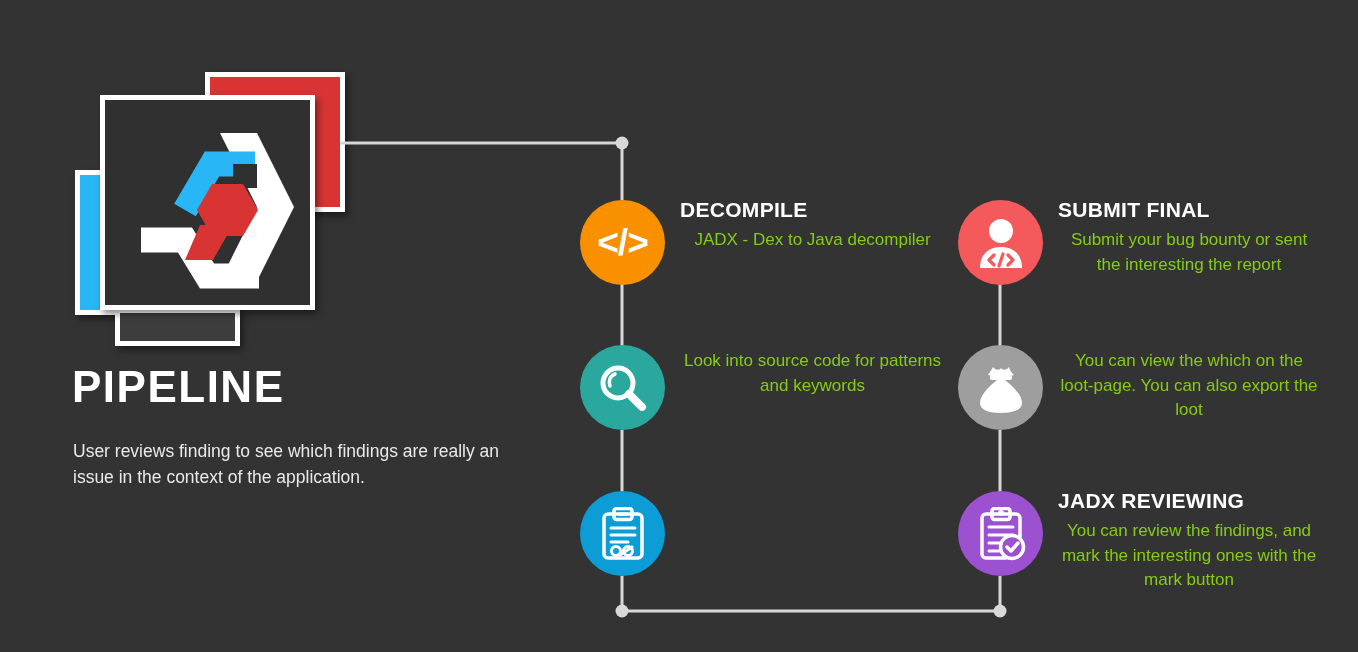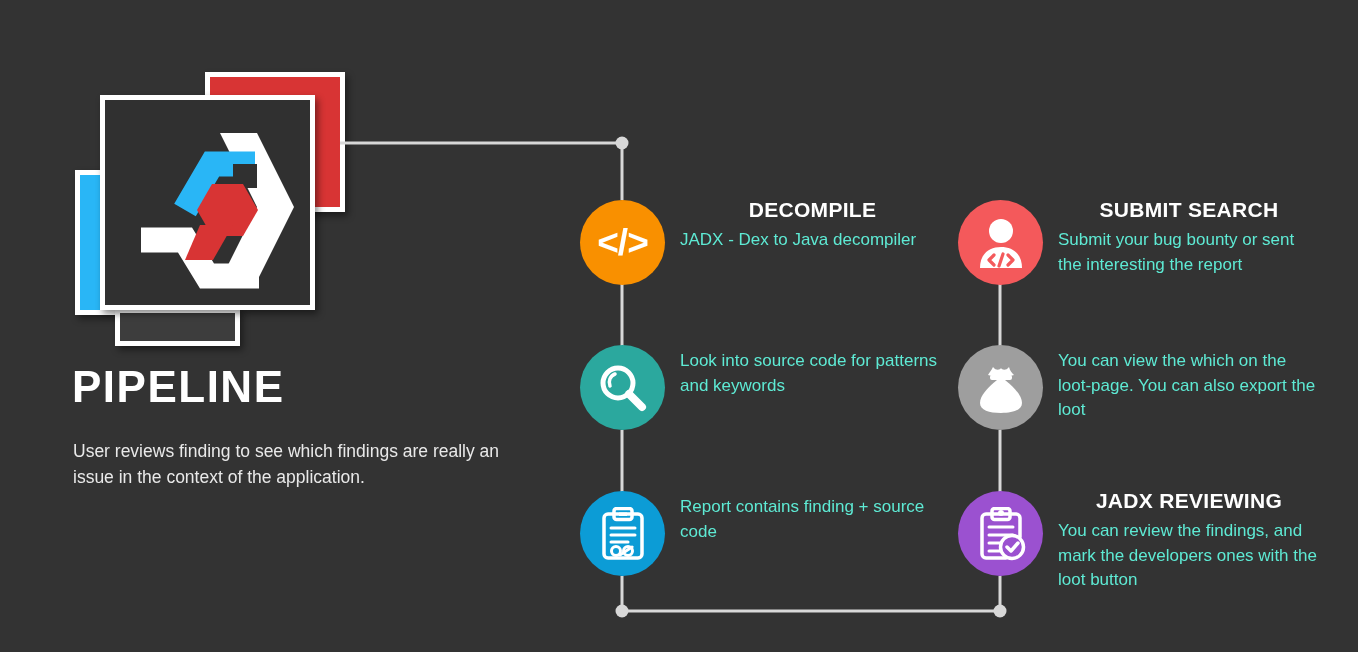--- a/index.html
+++ b/index.html
@@ -45,24 +45,24 @@
   .bubble {
     position:absolute; left:0; top:0;
     width:85px; height:85px; border-radius:50%;
     display:flex; align-items:center; justify-content:center;
   }
   .bubble svg { display:block; }
 
   .step-text { position:absolute; left:100px; top:-2px; }
   .step-title {
     font-size:21px; font-weight:bold; color:#ffffff;
-    letter-spacing:.3px; line-height:1.15; white-space:nowrap;text-align:center;
+    letter-spacing:.3px; line-height:1.15; white-space:nowrap;
   }
   .step-desc {
-    margin-top:6px; font-size:17px; color:#5eead4; line-height:1.45;
+    margin-top:6px; font-size:17px; color:#84cc16; line-height:1.45;text-align:center;
   }
   .w-left  { width:265px; }
   .w-right { width:262px; }
 
   .code-glyph {
     color:#ffffff; font-size:37px; font-weight:700;
     font-family:"Liberation Sans", sans-serif; letter-spacing:-1px;
     line-height:1;
   }
 </style>
@@ -163,38 +163,37 @@
           <line x1="13" y1="21" x2="37" y2="21"></line>
           <line x1="13" y1="28" x2="37" y2="28"></line>
           <line x1="13" y1="35" x2="30" y2="35"></line>
         </g>
         <circle cx="18" cy="44" r="4.5" fill="none" stroke="#ffffff" stroke-width="3"></circle>
         <circle cx="30" cy="44" r="4.5" fill="none" stroke="#ffffff" stroke-width="3"></circle>
         <line x1="22" y1="48" x2="34" y2="40" stroke="#ffffff" stroke-width="3" stroke-linecap="round"></line>
       </svg>
     </div>
     <div class="step-text w-left">
-      <div class="step-desc">Report contains finding + source code</div>
     </div>
   </div>
 
   <div class="step" style="left:958px; top:200px;">
     <div class="bubble" style="background:#F4595B;">
       <svg width="54" height="54" viewBox="0 0 54 54" aria-hidden="true">
         <circle cx="27" cy="15" r="12" fill="#ffffff"></circle>
         <path d="M6 52 C6 38 15 31 27 31 C39 31 48 38 48 52 Z" fill="#ffffff"></path>
         <g stroke="#F4595B" stroke-width="3.2" fill="none" stroke-linecap="round" stroke-linejoin="round">
           <polyline points="20,39 15,44 20,49"></polyline>
           <polyline points="34,39 39,44 34,49"></polyline>
           <line x1="29" y1="38" x2="25" y2="50"></line>
         </g>
       </svg>
     </div>
     <div class="step-text w-right">
-      <div class="step-title">SUBMIT SEARCH</div>
+      <div class="step-title">SUBMIT FINAL</div>
       <div class="step-desc">Submit your bug bounty or sent the interesting the report</div>
     </div>
   </div>
 
   <div class="step" style="left:958px; top:345px;">
     <div class="bubble" style="background:#9E9E9E;">
       <svg width="52" height="52" viewBox="0 0 52 52" aria-hidden="true">
         <path d="M18 5 C16 9 14 11 13 13 C20 15 32 15 39 13 C37 11 35 9 34 5
                  C31 9 27 8 26 6 C25 8 21 9 18 5 Z" fill="#ffffff"></path>
         <rect x="15" y="13" width="22" height="5" rx="2" fill="#ffffff"></rect>
@@ -218,17 +217,17 @@
           <line x1="13" y1="28" x2="37" y2="28"></line>
           <line x1="13" y1="36" x2="30" y2="36"></line>
           <line x1="13" y1="44" x2="24" y2="44"></line>
         </g>
         <circle cx="36" cy="40" r="11.5" fill="#9B51D0" stroke="#ffffff" stroke-width="3.5"></circle>
         <polyline points="31,40 35,44 42,36" fill="none" stroke="#ffffff" stroke-width="3.5" stroke-linecap="round" stroke-linejoin="round"></polyline>
       </svg>
     </div>
     <div class="step-text w-right">
       <div class="step-title">JADX REVIEWING</div>
-      <div class="step-desc">You can review the findings, and mark the developers ones with the loot button</div>
+      <div class="step-desc">You can review the findings, and mark the interesting ones with the mark button</div>
     </div>
   </div>
 
 </div>
 
 </body></html>

